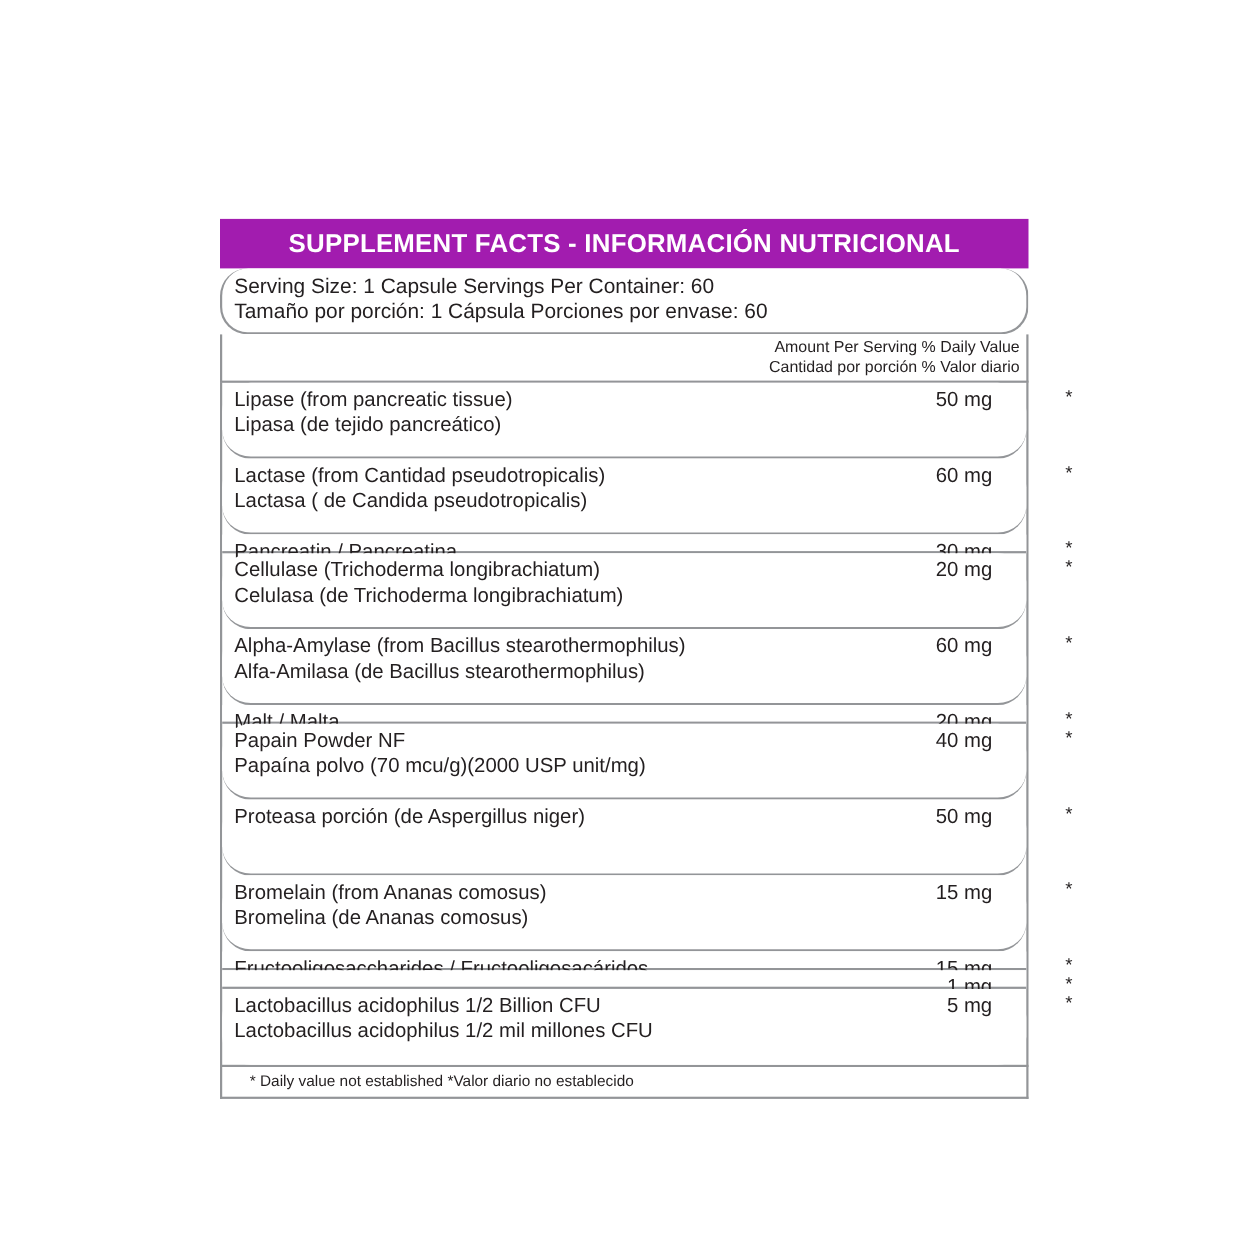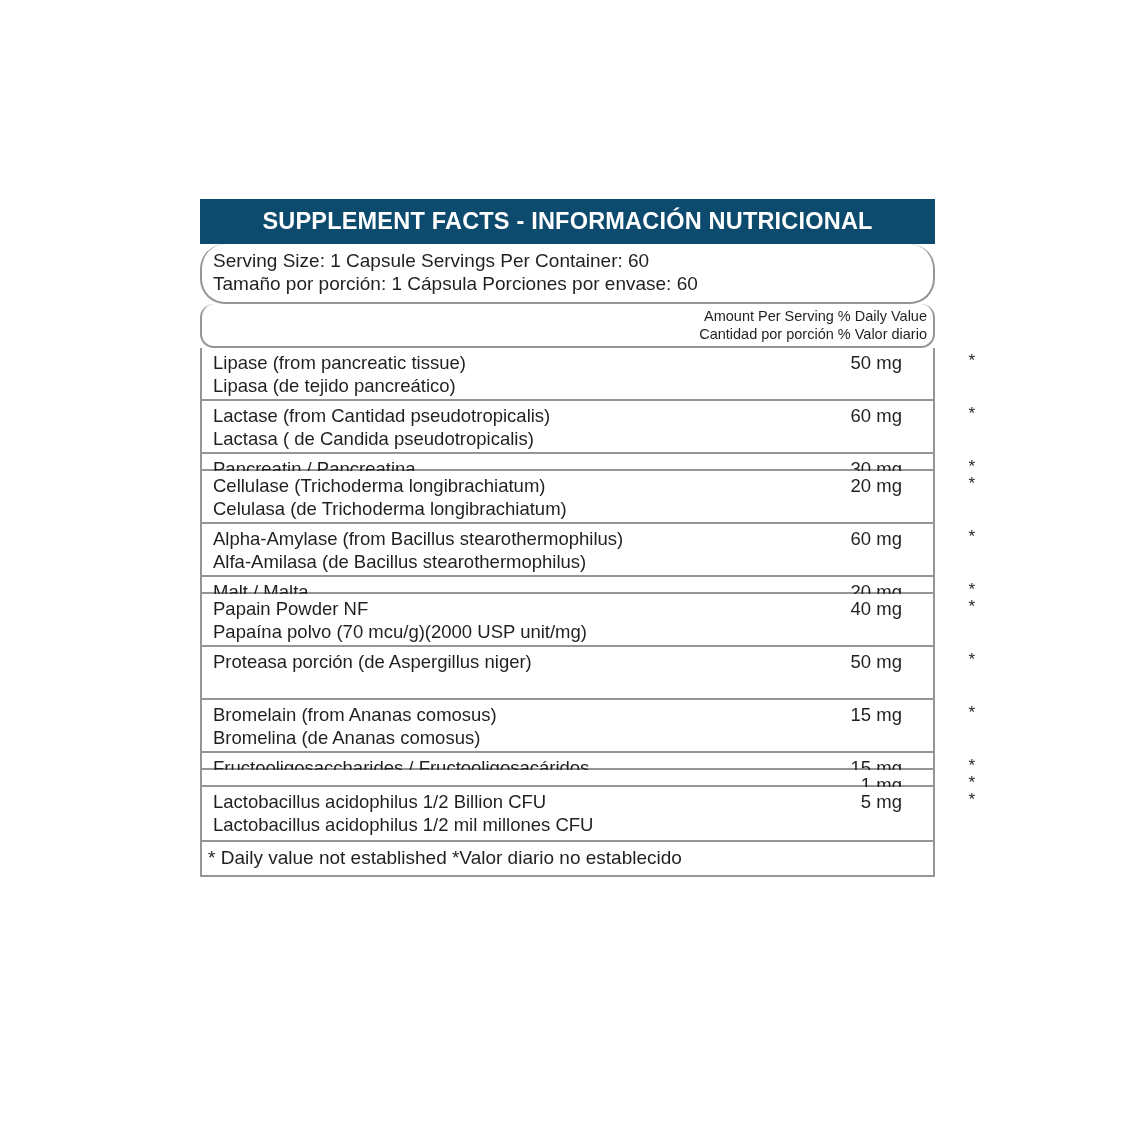--- a/index.html
+++ b/index.html
@@ -77,21 +77,21 @@
     box-sizing: border-box;
   }
   .irow {
     position: relative;
     border-bottom: 2px solid #939598;
     box-sizing: border-box;
     background: #ffffff;
   }
   .irow:last-child { border-bottom: none; }
   .irow.one-line  { height: 17px; }
-  .irow.two-line  { height: 53px; }
+  .irow.two-line  { height: 69px; border-radius: 26px; }
 
   .iname {
     position: absolute;
     left: 11px;
     top: 4px;
     font-size: 18.5px;
     line-height: 1.23;
     color: #231f20;
     white-space: nowrap;
   }
@@ -113,40 +113,40 @@
     top: 3px;
     width: 773px;
     text-align: right;
     font-size: 17px;
     line-height: 1.23;
     color: #231f20;
   }
 
   
   .footnote {
-    padding: 4px 10px 6px 6px;
-    font-size: 19px;
+    padding: 4px 10px 6px 25px;
+    font-size: 14px;
     line-height: 1.23;
     color: #231f20;
     white-space: nowrap;
   }
 </style>
 </head>
 <body style="background: rgb(255, 255, 255);">
 
 <div id="panel">
 
-  <div class="facts-title" style="background: #0c4a6e; color: rgb(255, 255, 255);">SUPPLEMENT FACTS - INFORMACIÓN NUTRICIONAL</div>
+  <div class="facts-title" style="background: #a21caf; color: rgb(255, 255, 255);">SUPPLEMENT FACTS - INFORMACIÓN NUTRICIONAL</div>
 
   <div class="box serving" style="border-color: rgb(147, 149, 152); border-radius: 25px;">
     <div>Serving Size: 1 Capsule Servings Per Container: 60</div>
     <div>Tamaño por porción: 1 Cápsula Porciones por envase: 60</div>
   </div>
 
-  <div class="box colhead" style="border-color: rgb(147, 149, 152); border-radius: 14px;">
+  <div class="box colhead" style="border-color: rgb(147, 149, 152);">
     <div class="colhead-text">
       <div>Amount Per Serving  % Daily Value</div>
       <div>Cantidad por porción % Valor diario</div>
     </div>
   </div>
 
   <div class="rows" id="ingredient-rows" style="border-color: rgb(147, 149, 152);">
       <div class="irow two-line" style="border-color: rgb(147, 149, 152);">
         <div class="iname"><span>Lipase (from pancreatic tissue)</span><span class="l2">Lipasa (de tejido pancreático)</span></div>
         <div class="iamount">50 mg</div>

